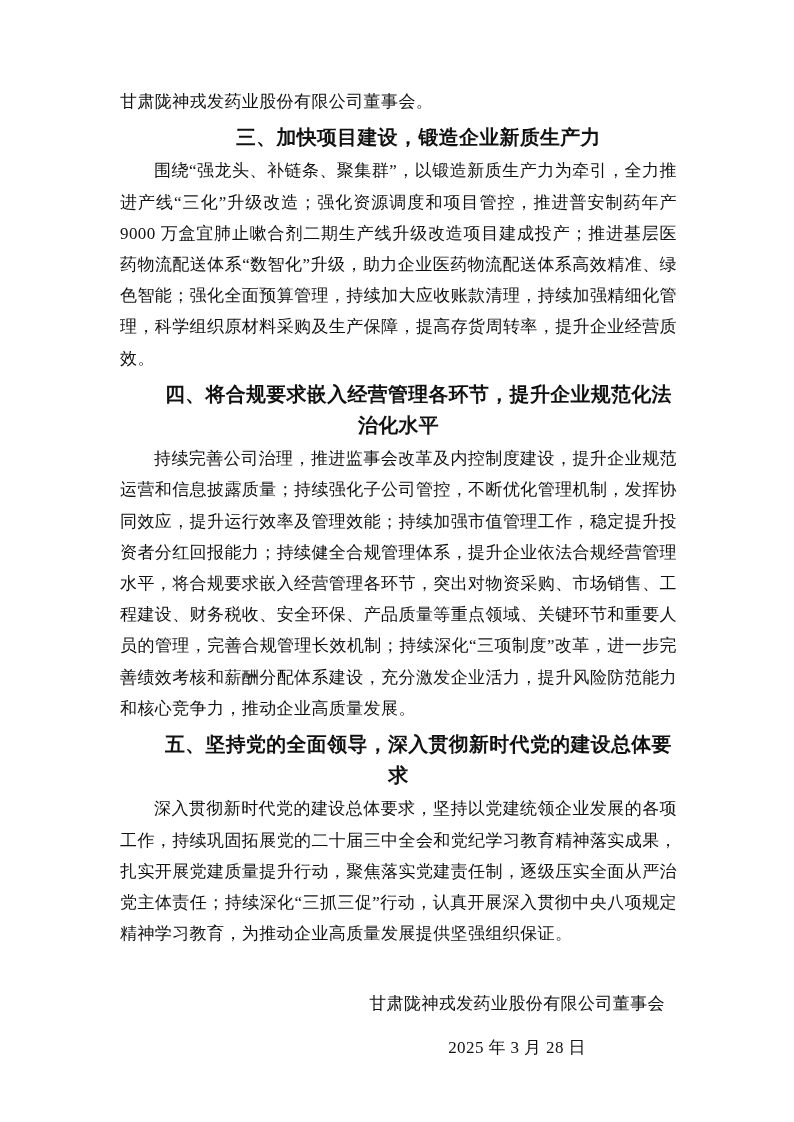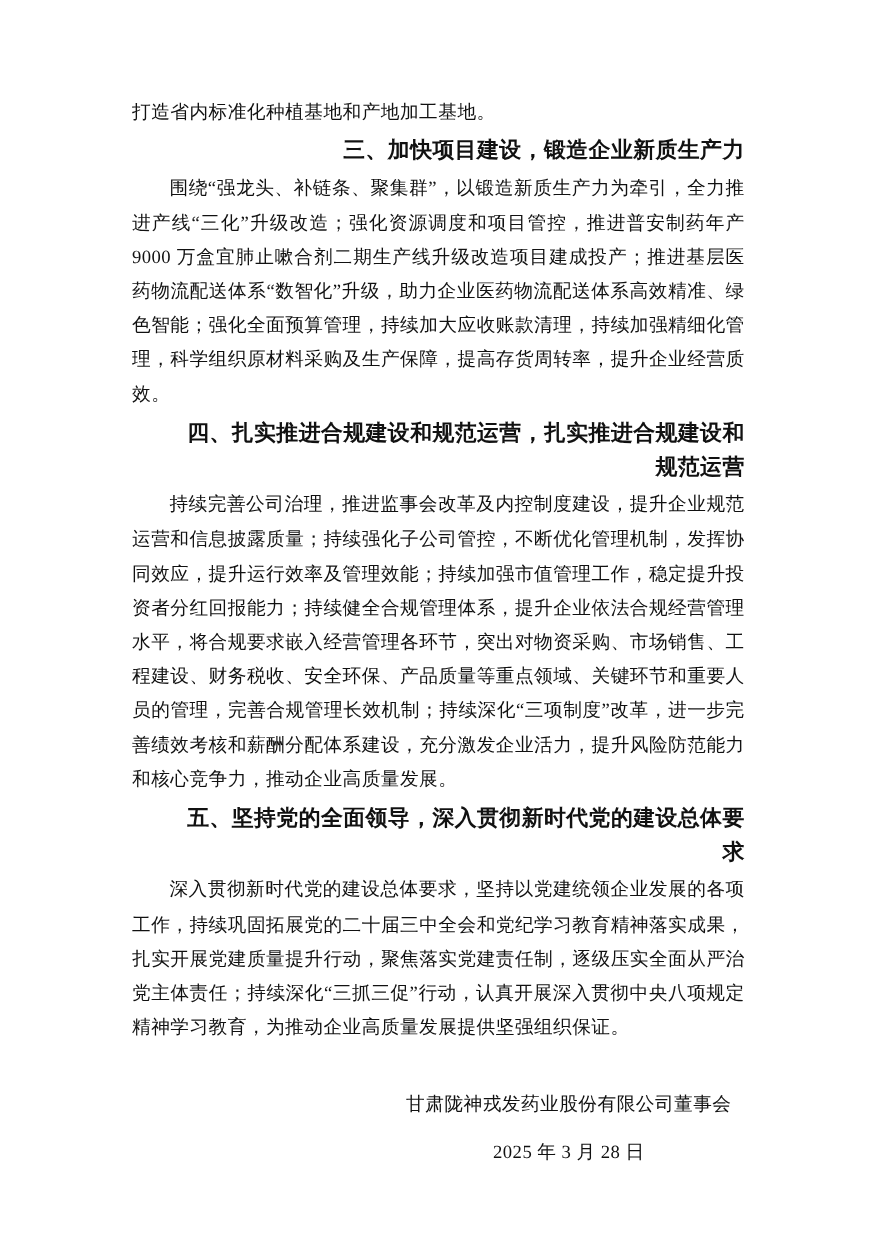--- a/index.html
+++ b/index.html
@@ -31,21 +31,21 @@
     margin: 0;
     text-indent: 2em;
   }
   .para.no-indent {
     text-indent: 0;
   }
   .heading {
     margin: 5px 0 2px 0;
     font-weight: bold;
     text-indent: 2em;
-    text-align: right;
+    text-align: center;
   }
   .signature-block {
     margin-top: 27px;
     margin-left: auto;
     width: max-content;
     display: flex;
     flex-direction: column;
     align-items: center;
     text-align: center;
   }
@@ -55,26 +55,26 @@
   .date-line {
     margin: 0;
   }
 </style>
 </head>
 <body>
 
 <div class="page">
   <div class="content">
 
-    <p class="para no-indent">打造省内标准化种植基地和产地加工基地。</p>
+    <p class="para no-indent">甘肃陇神戎发药业股份有限公司董事会。</p>
 
     <h3 class="heading">三、加快项目建设，锻造企业新质生产力</h3>
     <p class="para">围绕“强龙头、补链条、聚集群”，以锻造新质生产力为牵引，全力推进产线“三化”升级改造；强化资源调度和项目管控，推进普安制药年产 9000 万盒宜肺止嗽合剂二期生产线升级改造项目建成投产；推进基层医药物流配送体系“数智化”升级，助力企业医药物流配送体系高效精准、绿色智能；强化全面预算管理，持续加大应收账款清理，持续加强精细化管理，科学组织原材料采购及生产保障，提高存货周转率，提升企业经营质效。</p>
 
-    <h3 class="heading">四、扎实推进合规建设和规范运营，扎实推进合规建设和规范运营</h3>
+    <h3 class="heading">四、将合规要求嵌入经营管理各环节，提升企业规范化法治化水平</h3>
     <p class="para">持续完善公司治理，推进监事会改革及内控制度建设，提升企业规范运营和信息披露质量；持续强化子公司管控，不断优化管理机制，发挥协同效应，提升运行效率及管理效能；持续加强市值管理工作，稳定提升投资者分红回报能力；持续健全合规管理体系，提升企业依法合规经营管理水平，将合规要求嵌入经营管理各环节，突出对物资采购、市场销售、工程建设、财务税收、安全环保、产品质量等重点领域、关键环节和重要人员的管理，完善合规管理长效机制；持续深化“三项制度”改革，进一步完善绩效考核和薪酬分配体系建设，充分激发企业活力，提升风险防范能力和核心竞争力，推动企业高质量发展。</p>
 
     <h3 class="heading">五、坚持党的全面领导，深入贯彻新时代党的建设总体要求</h3>
     <p class="para">深入贯彻新时代党的建设总体要求，坚持以党建统领企业发展的各项工作，持续巩固拓展党的二十届三中全会和党纪学习教育精神落实成果，扎实开展党建质量提升行动，聚焦落实党建责任制，逐级压实全面从严治党主体责任；持续深化“三抓三促”行动，认真开展深入贯彻中央八项规定精神学习教育，为推动企业高质量发展提供坚强组织保证。</p>
 
 
     <div class="signature-block">
       <p class="signature-line">甘肃陇神戎发药业股份有限公司董事会</p>
       <p class="date-line">2025 年 3 月 28 日</p>
     </div>

